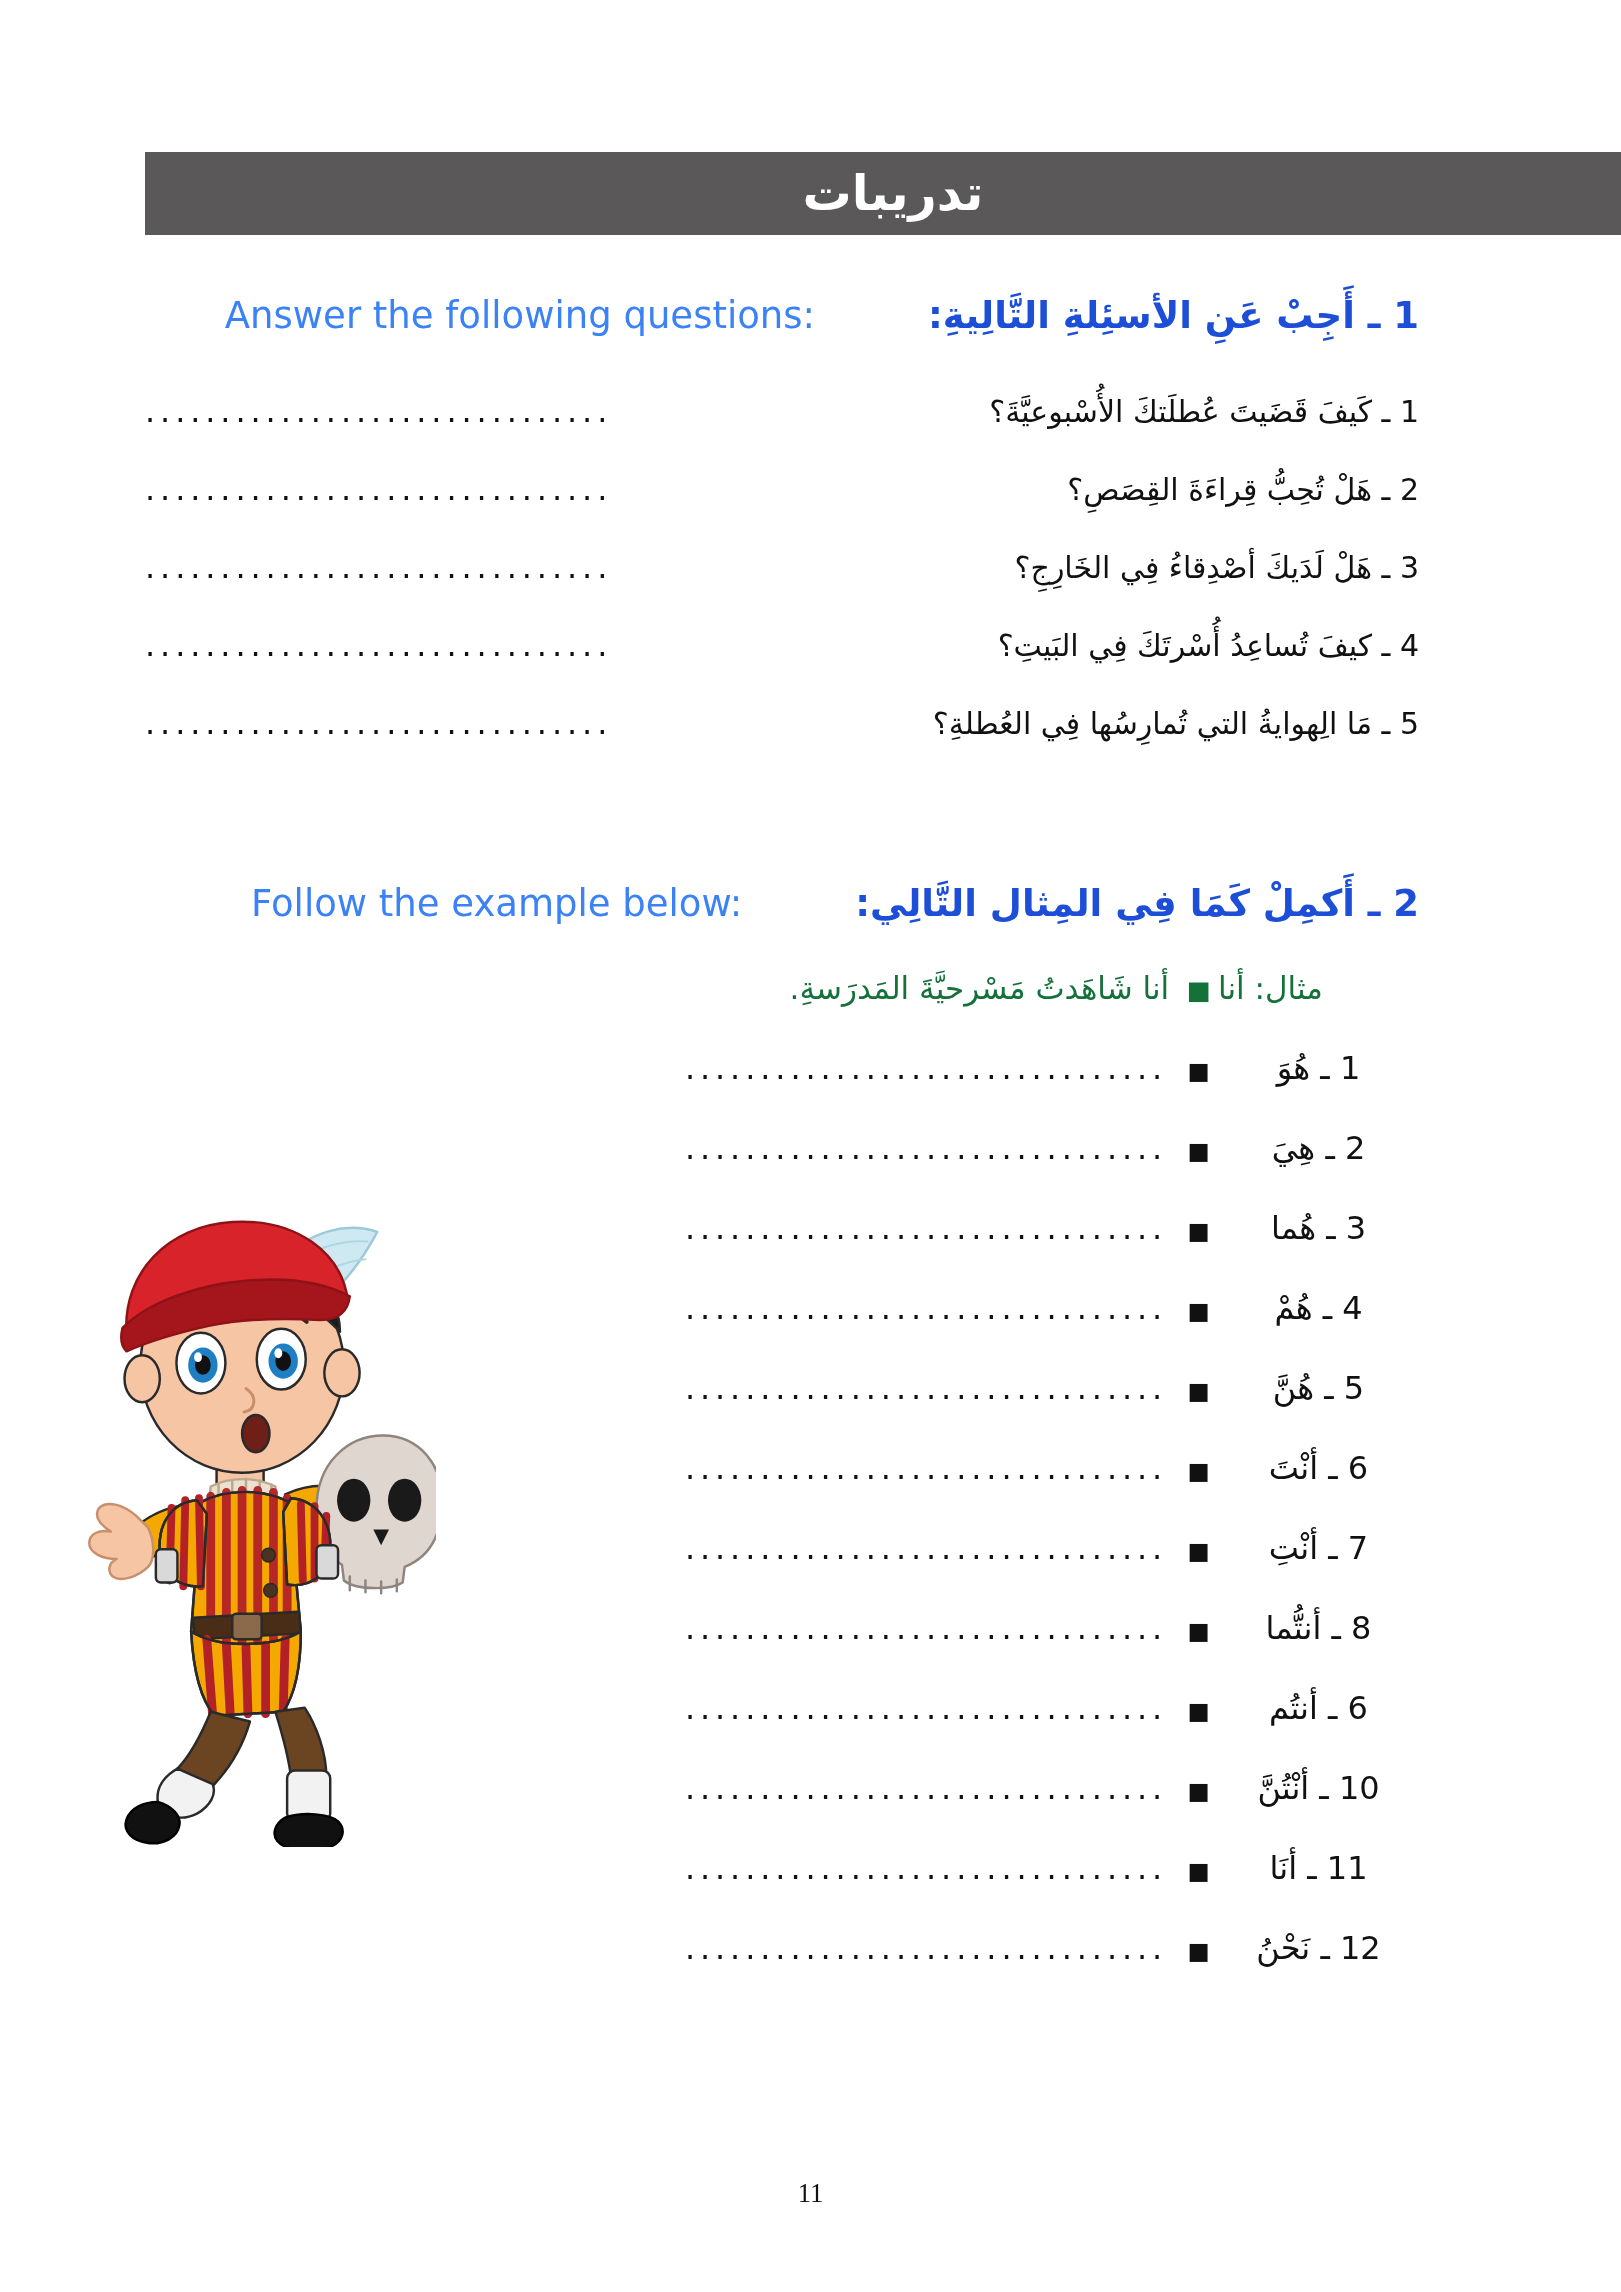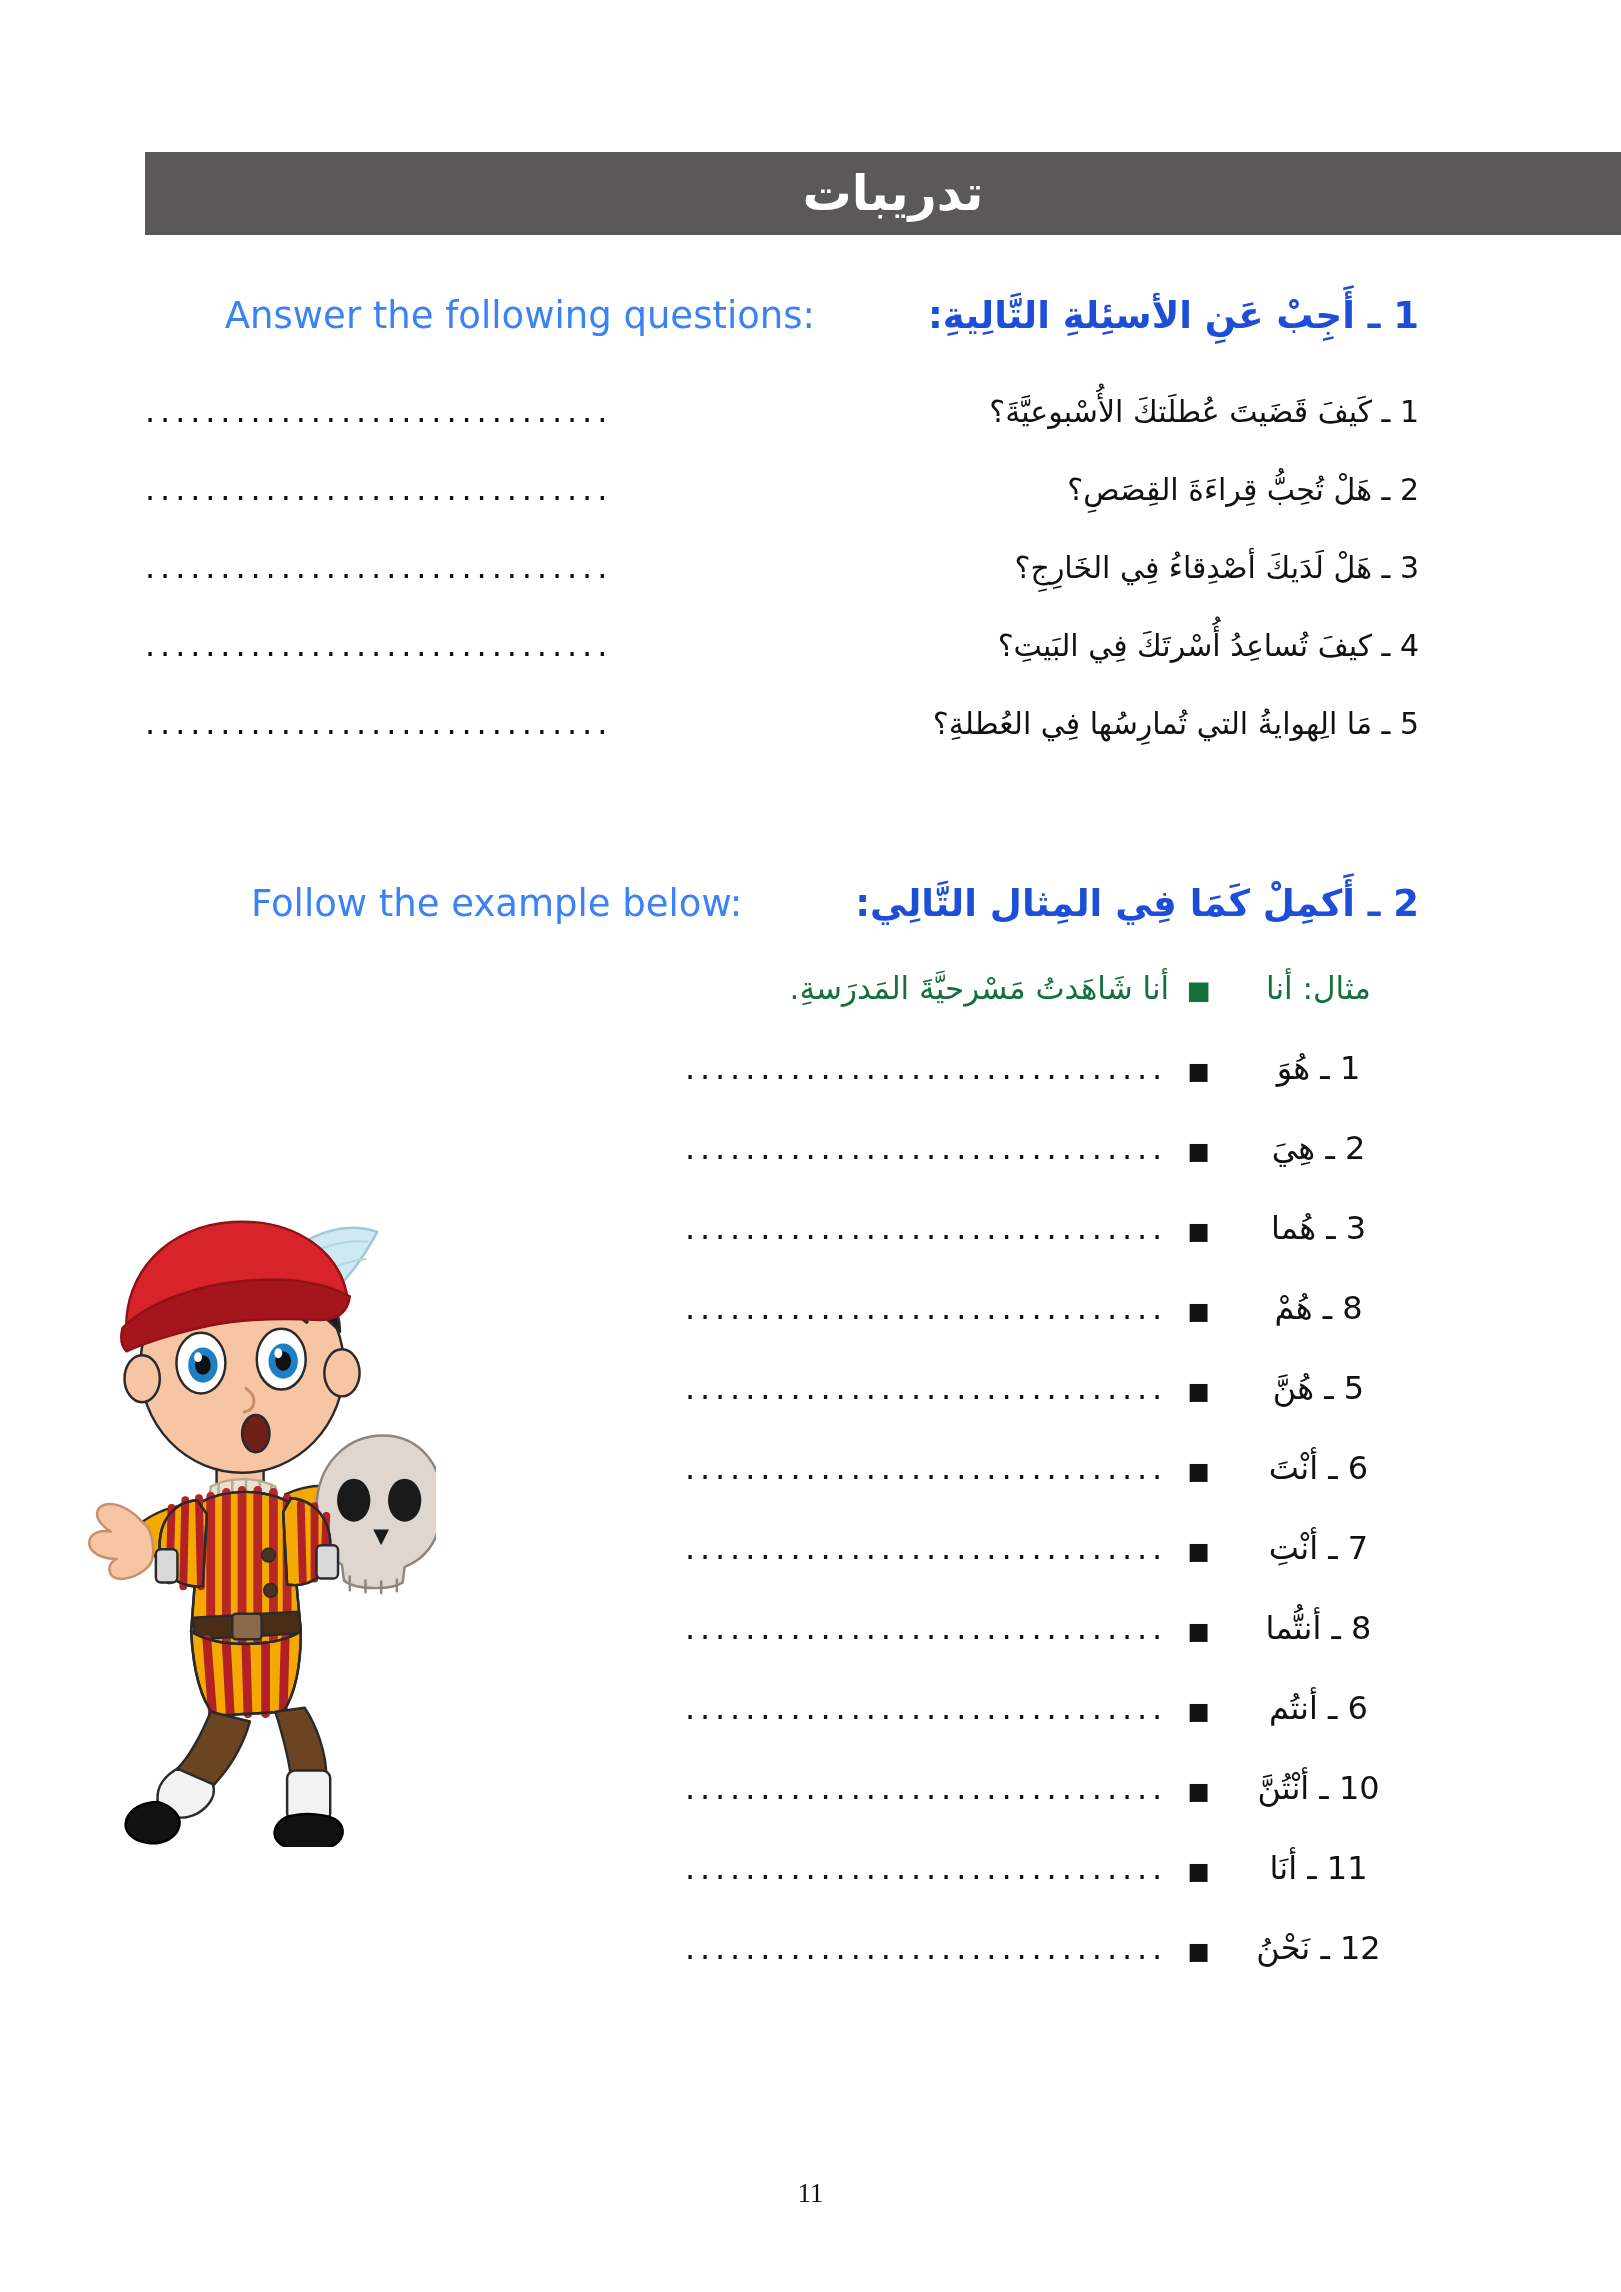--- a/index.html
+++ b/index.html
@@ -110,21 +110,21 @@
     display: flex;
     flex-direction: row;
     align-items: baseline;
     height: 67px;
     color: #14713a;
     direction: rtl;
   }
   .ex-example .ex-label {
     flex: 0 0 201px;
     font-size: 31px;
-    text-align: center;
+    text-align: left;
     white-space: nowrap;
   }
   .ex-example .ex-bullet {
     flex: 0 0 39px;
     text-align: center;
     font-size: 25.5px;
     line-height: 1;
   }
   .ex-example .ex-answer {
     flex: 1 1 auto;
@@ -255,21 +255,21 @@
       <div class="ex-dots">................................</div>
     </div>
 
     <div class="ex-row">
       <div class="ex-label">3 ـ هُما</div>
       <div class="ex-bullet">■</div>
       <div class="ex-dots">................................</div>
     </div>
 
     <div class="ex-row">
-      <div class="ex-label">8 ـ هُمْ</div>
+      <div class="ex-label">4 ـ هُمْ</div>
       <div class="ex-bullet">■</div>
       <div class="ex-dots">................................</div>
     </div>
 
     <div class="ex-row">
       <div class="ex-label">5 ـ هُنَّ</div>
       <div class="ex-bullet">■</div>
       <div class="ex-dots">................................</div>
     </div>
 

